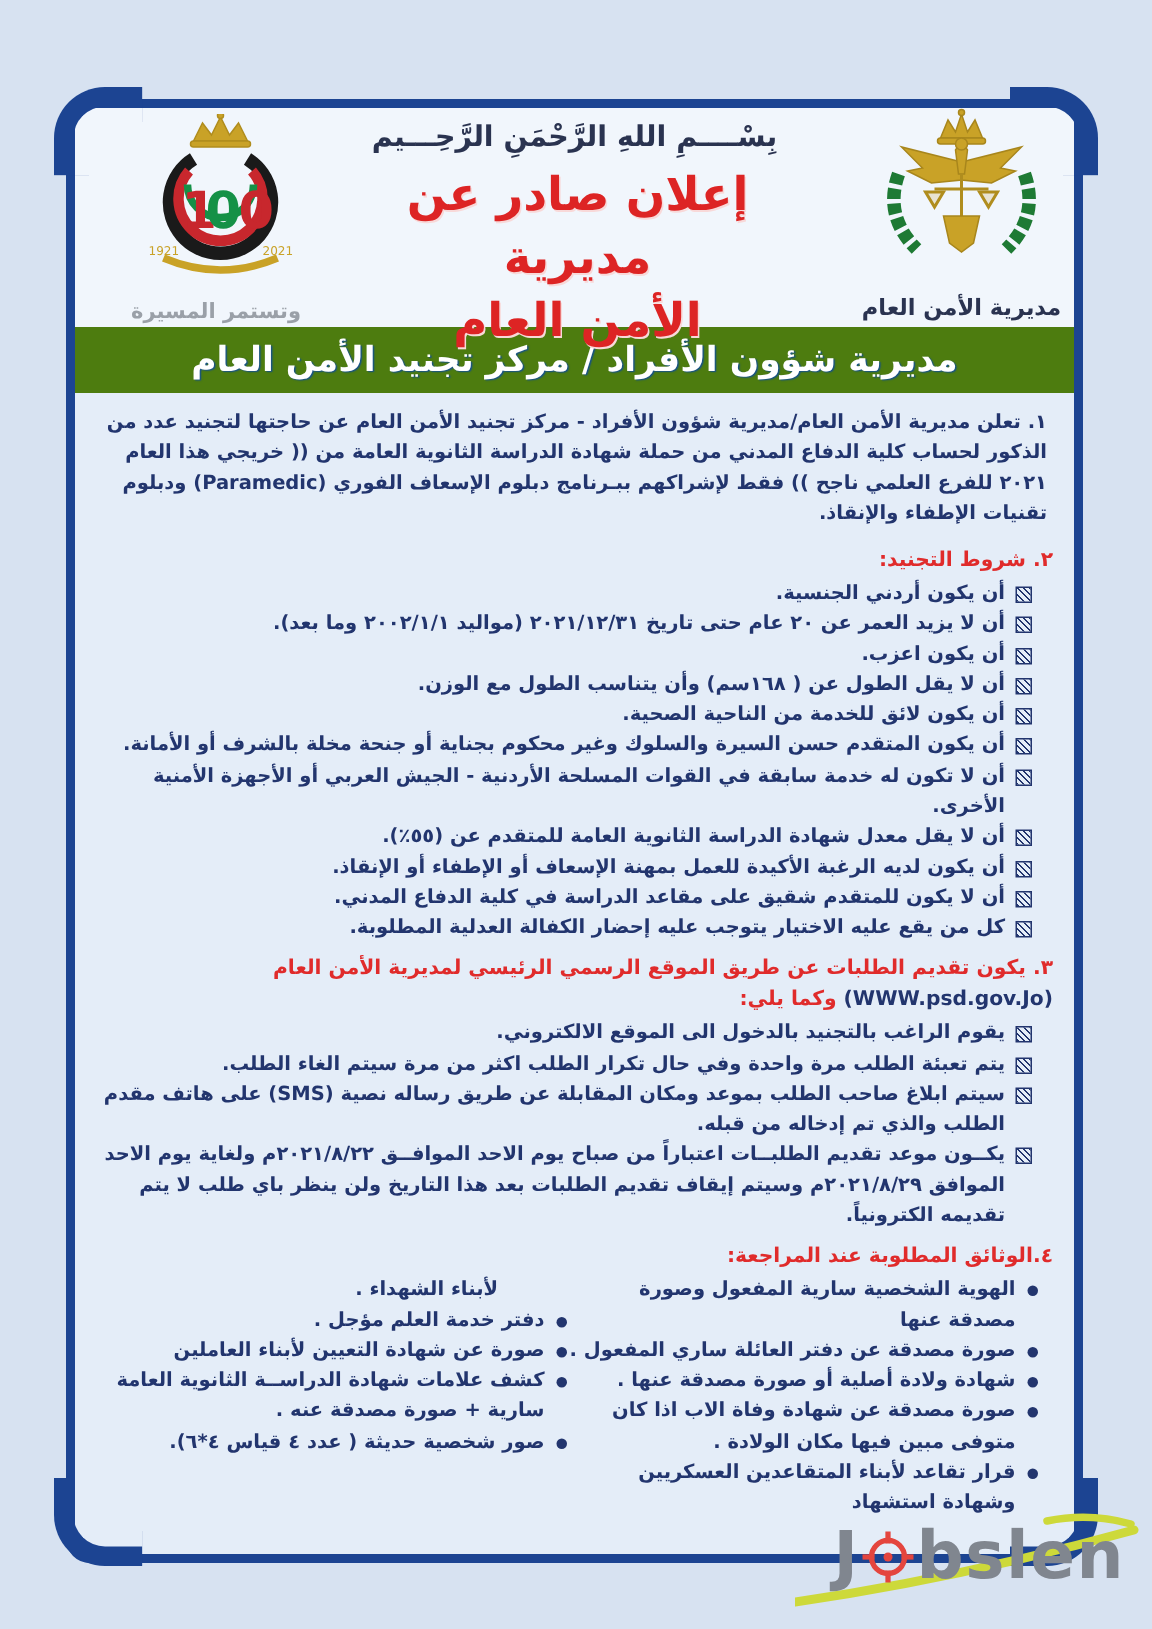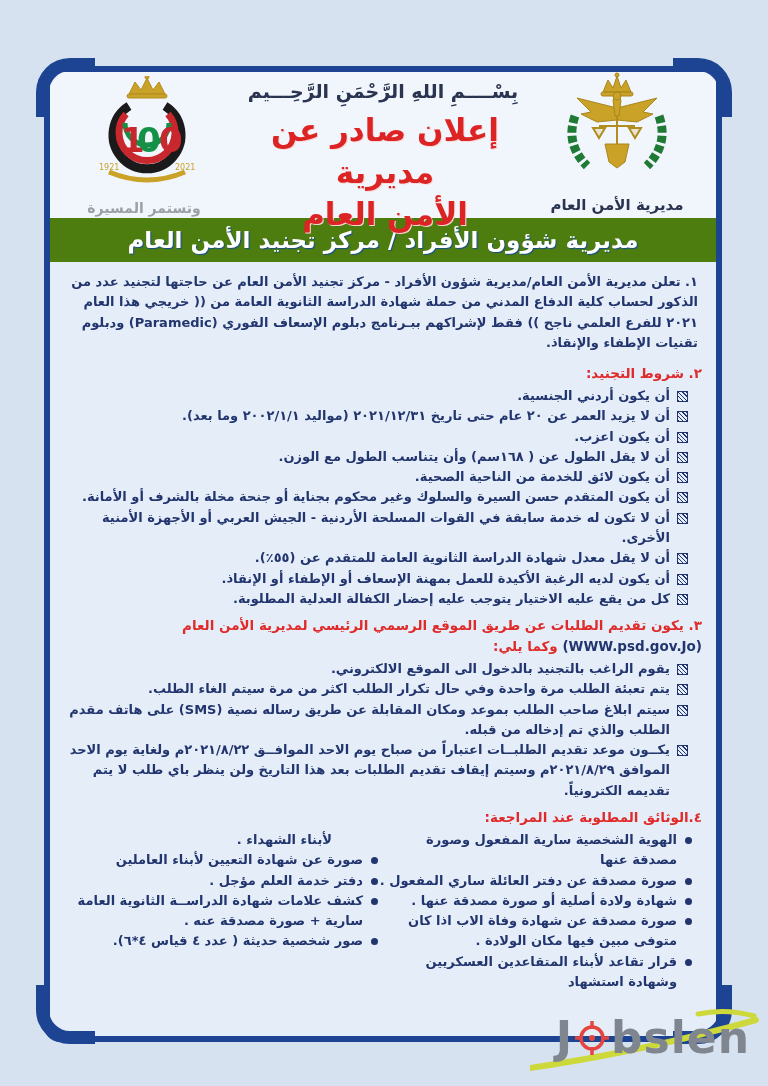--- a/index.html
+++ b/index.html
@@ -33,21 +33,21 @@
     color:#dd2424;font-weight:bold;line-height:1.35;
     text-shadow:1px 1px 0 #f8d9d9;
   }
   .main-title .t1{font-size:31px;display:block;}
   .main-title .t2{font-size:31px;display:block;}
 
   
   .logo100{position:absolute;left:14px;top:4px;width:160px;height:140px;text-align:center;}
   .logo100 .tagline{position:absolute;bottom:0;left:0;right:0;font-size:14px;font-weight:bold;color:#9aa0a8;}
   
-  .logopsd{position:absolute;right:24px;top:0px;width:150px;height:146px;text-align:center;}
+  .logopsd{position:absolute;right:0;top:0px;width:150px;height:146px;text-align:center;}
   .logopsd .caption{position:absolute;bottom:4px;left:0;right:0;font-size:15px;font-weight:bold;color:#2a3350;}
 
   .banner{
     height:44px;background:#4d7c0f;display:flex;align-items:center;justify-content:center;
     color:#ffffff;font-size:23px;font-weight:bold;
     text-shadow:1px 1px 1px #14508a;
   }
 
   .doc-body{
     direction:rtl;text-align:right;color:#22356e;font-weight:bold;
@@ -164,21 +164,21 @@
     <ul class="sqlist">
       <li><span class="sq"></span><span>أن يكون أردني الجنسية.</span></li>
       <li><span class="sq"></span><span>أن لا يزيد العمر عن ٢٠ عام حتى تاريخ ٢٠٢١/١٢/٣١ (مواليد ٢٠٠٢/١/١ وما بعد).</span></li>
       <li><span class="sq"></span><span>أن يكون اعزب.</span></li>
       <li><span class="sq"></span><span>أن لا يقل الطول عن ( ١٦٨سم) وأن يتناسب الطول مع الوزن.</span></li>
       <li><span class="sq"></span><span>أن يكون لائق للخدمة من الناحية الصحية.</span></li>
       <li><span class="sq"></span><span>أن يكون المتقدم حسن السيرة والسلوك وغير محكوم بجناية أو جنحة مخلة بالشرف أو الأمانة.</span></li>
       <li><span class="sq"></span><span>أن لا تكون له خدمة سابقة في القوات المسلحة الأردنية - الجيش العربي أو الأجهزة الأمنية الأخرى.</span></li>
       <li><span class="sq"></span><span>أن لا يقل معدل شهادة الدراسة الثانوية العامة للمتقدم عن (٥٥٪).</span></li>
       <li><span class="sq"></span><span>أن يكون لديه الرغبة الأكيدة للعمل بمهنة الإسعاف أو الإطفاء أو الإنقاذ.</span></li>
-      <li><span class="sq"></span></li>
+      <li><span class="sq"></span><span>أن لا يكون للمتقدم شقيق على مقاعد الدراسة في كلية الدفاع المدني.</span></li>
       <li><span class="sq"></span><span>كل من يقع عليه الاختيار يتوجب عليه إحضار الكفالة العدلية المطلوبة.</span></li>
     </ul>
 
     <div class="red-heading"><span>٣. يكون تقديم الطلبات عن طريق الموقع الرسمي الرئيسي لمديرية الأمن العام </span><span class="url">(WWW.psd.gov.Jo)</span><span> وكما يلي:</span></div>
     <ul class="sqlist">
       <li><span class="sq"></span><span>يقوم الراغب بالتجنيد بالدخول الى الموقع الالكتروني.</span></li>
       <li><span class="sq"></span><span>يتم تعبئة الطلب مرة واحدة وفي حال تكرار الطلب اكثر من مرة سيتم الغاء الطلب.</span></li>
       <li><span class="sq"></span><span>سيتم ابلاغ صاحب الطلب بموعد ومكان المقابلة عن طريق رساله نصية (SMS) على هاتف مقدم الطلب والذي تم إدخاله من قبله.</span></li>
       <li><span class="sq"></span><span>يكــون موعد تقديم الطلبــات اعتباراً من صباح يوم الاحد الموافــق ٢٠٢١/٨/٢٢م ولغاية يوم الاحد الموافق ٢٠٢١/٨/٢٩م وسيتم إيقاف تقديم الطلبات بعد هذا التاريخ ولن ينظر باي طلب لا يتم تقديمه الكترونياً.</span></li>
     </ul>
@@ -190,22 +190,22 @@
           <li><span class="dot"></span><span>الهوية الشخصية سارية المفعول وصورة مصدقة عنها</span></li>
           <li><span class="dot"></span><span>صورة مصدقة عن دفتر العائلة ساري المفعول .</span></li>
           <li><span class="dot"></span><span>شهادة ولادة أصلية أو صورة مصدقة عنها .</span></li>
           <li><span class="dot"></span><span>صورة مصدقة عن شهادة وفاة الاب اذا كان متوفى مبين فيها مكان الولادة .</span></li>
           <li><span class="dot"></span><span>قرار تقاعد لأبناء المتقاعدين العسكريين وشهادة استشهاد</span></li>
         </ul>
       </div>
       <div class="docs-col">
         <div class="lead">لأبناء الشهداء .</div>
         <ul class="dotlist">
+          <li><span class="dot"></span><span>دفتر خدمة العلم مؤجل .</span></li>
           <li><span class="dot"></span><span>صورة عن شهادة التعيين لأبناء العاملين</span></li>
-          <li><span class="dot"></span><span>دفتر خدمة العلم مؤجل .</span></li>
           <li><span class="dot"></span><span>كشف علامات شهادة الدراســة الثانوية العامة سارية + صورة مصدقة عنه .</span></li>
           <li><span class="dot"></span><span>صور شخصية حديثة ( عدد ٤ قياس ٤*٦).</span></li>
         </ul>
       </div>
     </div>
 
   </div>
 </div>
 
 <div class="watermark">

